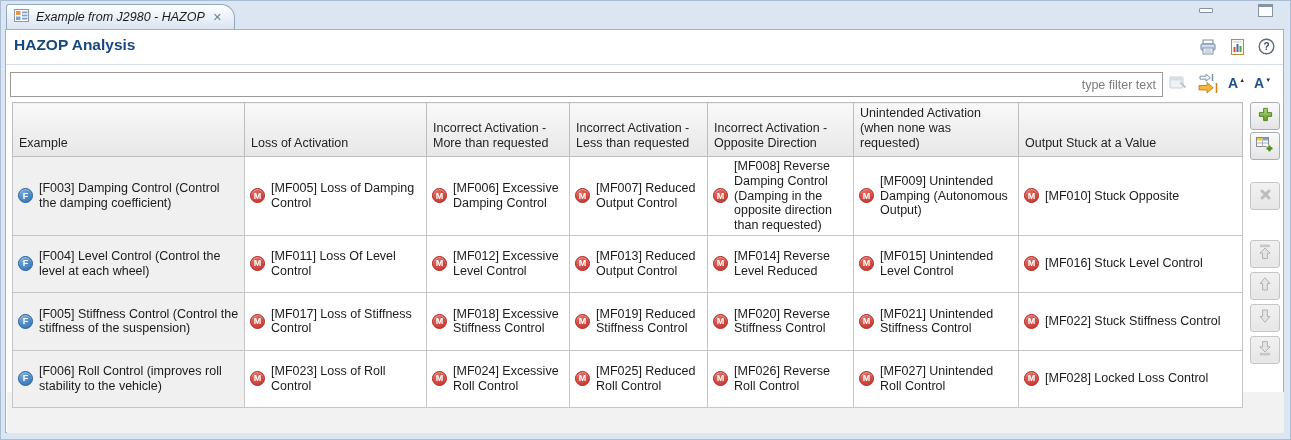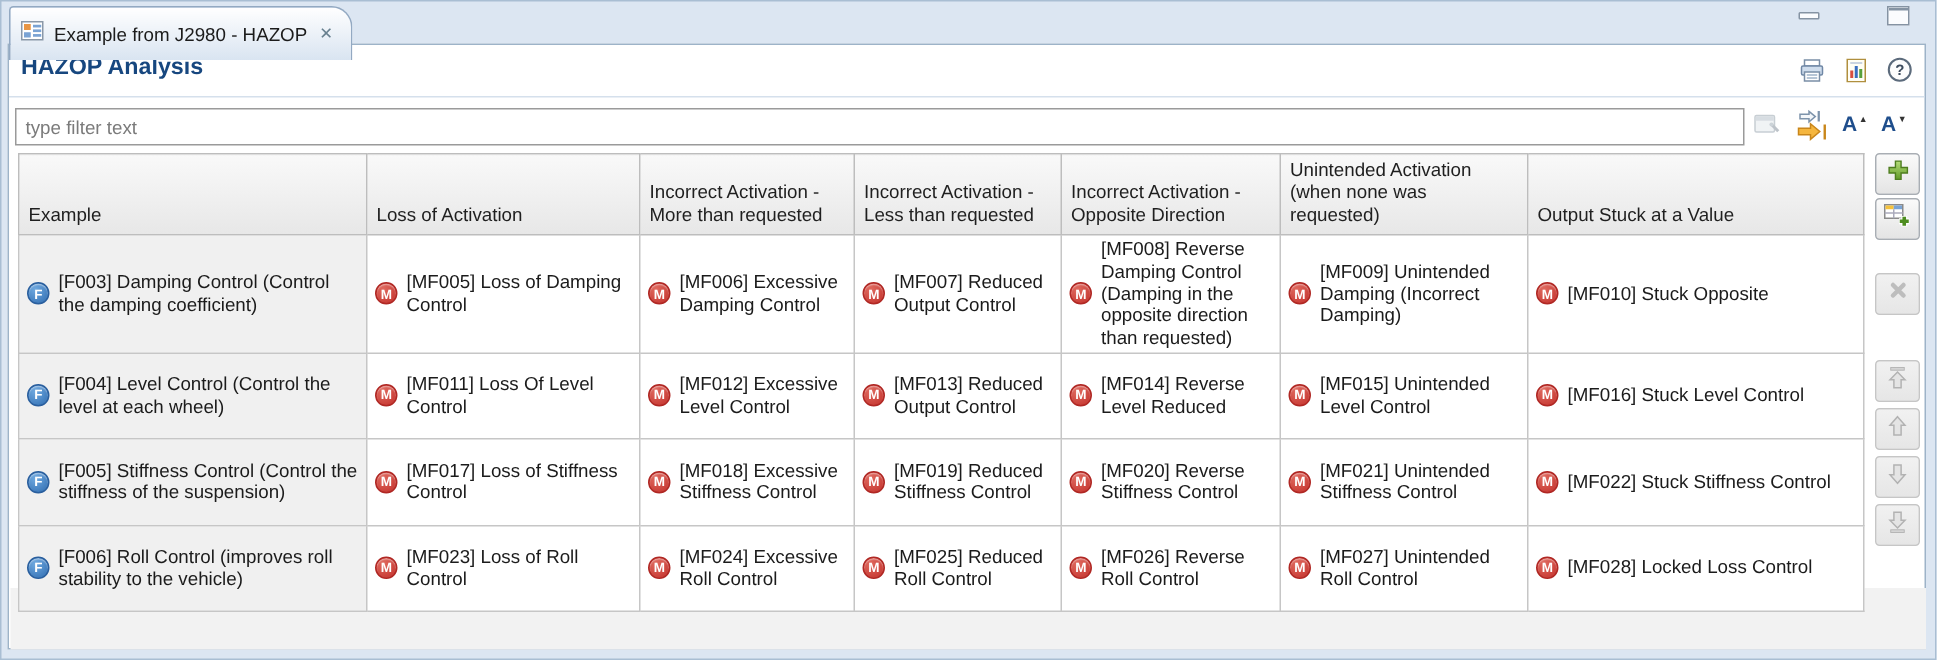--- a/index.html
+++ b/index.html
@@ -13,39 +13,39 @@
     color:#1b1b1b;
   }
 
   
   .win-min { position:absolute; top:7px; left:1198px; width:14px; height:5px;
     background:#fbfcfe; border:1px solid #8593a3; border-radius:1px; }
   .win-max { position:absolute; top:3px; left:1257px; width:15px; height:13px;
     background:#fbfcfe; border:1px solid #8593a3; box-shadow:inset 0 2px 0 #8593a3; }
 
   
-  .tab { position:absolute; left:5px; top:3px; height:36px;
+  .tab { position:absolute; left:5px; top:3px; height:25px;
     display:flex; align-items:center; gap:6px; padding:0 12px 0 7px;
     background:linear-gradient(#ffffff,#d9e4f1);
-    border:1px solid #93a9c2; border-bottom:none; border-radius:3px 14px 0 0; z-index:3; }
+    border:1px solid #93a9c2; border-bottom:none; border-radius:3px 14px 0 0; z-index:3;font-style:italic; }
   .tab-label { font-size:12.5px; color:#1c1c1c; white-space:nowrap; }
   .tab-close { font-size:11px; color:#68808f; font-weight:bold; cursor:default; padding-left:2px; }
 
   
   .panel { position:absolute; left:4px; top:28px; width:1279px; height:404px;
     background:#ffffff; border:1px solid #9db3c8; }
   .page-title { position:absolute; left:8px; top:6px; font-size:15.5px; font-weight:bold; color:#17477f; }
   .header-icons { position:absolute; top:8px; right:8px; display:flex; gap:11px; align-items:center; }
   .hicon { width:18px; height:17px; display:flex; align-items:center; justify-content:center; cursor:default; }
   .sep { position:absolute; top:34px; left:0; right:0; height:1px; background:#d5e0ec; }
 
   
   .filter-input { position:absolute; left:4px; top:42px; width:1153px; height:25px;
     border:1px solid #9a9a9a; font-size:12.5px; padding:0 6px;
-    font-family:"Liberation Sans",sans-serif; color:#222; background:#fff; }
+    font-family:"Liberation Sans",sans-serif; color:#222; background:#fff;text-align:right; }
   .filter-input::placeholder { color:#7b7b7b; opacity:1; }
   .ficon { position:absolute; cursor:default; }
   .ficon.clear { left:1163px; top:45px; opacity:.65; }
   .ficon.arrows { left:1191px; top:43px; }
   .fontsize-btn { position:absolute; top:44px; cursor:default; }
   .fontsize-btn.up { left:1222px; }
   .fontsize-btn.down { left:1248px; }
   .big-a { font-size:14px; font-weight:bold; color:#1f4e8c; }
   .caret { font-size:6px; color:#333; vertical-align:super; margin-left:1px; }
 
@@ -205,21 +205,21 @@
             </td>
         <td>
               <div class="cellflex">
           <span class="badge m-icon">M</span>
           <span>[MF008] Reverse Damping Control (Damping in the opposite direction than requested)</span>
               </div>
             </td>
         <td>
               <div class="cellflex">
           <span class="badge m-icon">M</span>
-          <span>[MF009] Unintended Damping (Incorrect Damping)</span>
+          <span>[MF009] Unintended Damping (Autonomous Output)</span>
               </div>
             </td>
         <td>
               <div class="cellflex">
           <span class="badge m-icon">M</span>
           <span>[MF010] Stuck Opposite</span>
               </div>
             </td>
       </tr>
 

